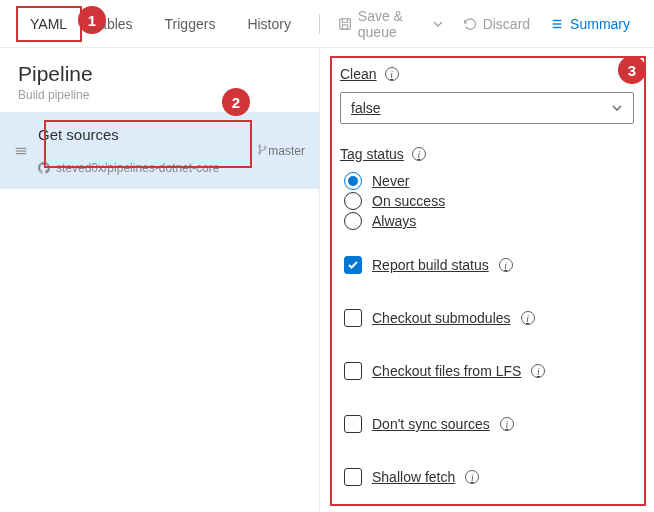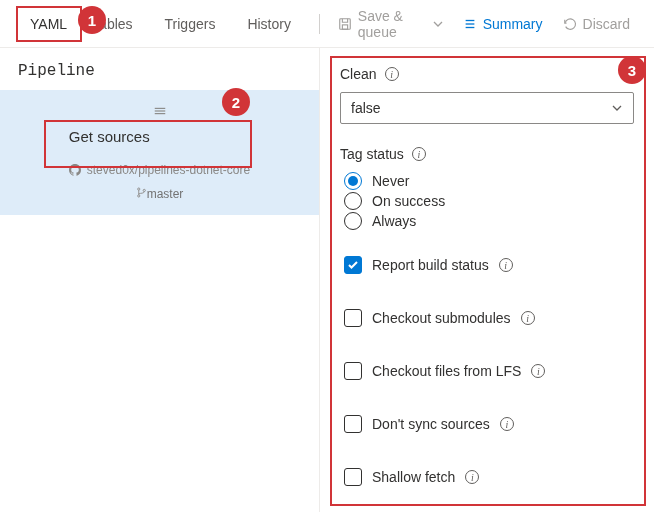--- a/index.html
+++ b/index.html
@@ -56,41 +56,41 @@
   .left {
     width: 320px;
     border-right: 1px solid #edebe9;
     display: flex;
     flex-direction: column;
   }
   .pipe-head {
     padding: 14px 18px 10px 18px;
     position: relative;
   }
-  .pipe-title { font-size: 16px; color: #323130; font-family: Liberation Mono, monospace; }
+  .pipe-title { font-size: 21px; color: #323130; }
   .pipe-sub { font-size: 12px; color: #a19f9d; margin-top: 2px; }
   .get-sources-row {
     display: flex;
     align-items: center;
     background: #deecf9;
     padding: 14px 14px;
     gap: 10px;
     cursor: pointer;
-    flex-direction: column;
   }
   .handle svg { color: #8a8886; }
   .gs-main { flex: 1; }
   .gs-title { font-size: 15px; color: #323130; }
   .gs-sub { display: flex; align-items: center; gap: 6px; font-size: 12px; color: #8a8886; margin-top: 18px; }
   .gs-branch { display: flex; align-items: flex-start; color: #737373; font-size: 12px; }
   .right {
     flex: 1;
     padding: 18px 20px 18px 20px;
     overflow-y: auto;
     position: relative;
+    text-decoration: underline;
   }
   .field-label {
     display: flex;
     align-items: center;
     gap: 8px;
     color: #323130;
     margin-bottom: 10px;
   }
   .info-icon {
     width: 14px; height: 14px;
@@ -192,45 +192,46 @@
           <rect x="5" y="9" width="6" height="5"></rect>
         </svg>
     </span>
     <span>Save &amp; queue</span>
     <span>
       <svg width="10" height="10" viewBox="0 0 10 10">
           <path d="M1 3l4 4 4-4" fill="none" stroke="#a19f9d" stroke-width="1.3"></path>
         </svg>
     </span>
   </div>
+  <div class="tool-btn">
+    <span>
+      <svg width="14" height="14" viewBox="0 0 16 16" fill="none" stroke="#a19f9d" stroke-width="1.3">
+          <path d="M4 7H2V3"></path>
+          <path d="M2.5 6.5A6 6 0 1 1 3 11"></path>
+        </svg>
+    </span>
+    <span>Discard</span>
+  </div>
   <div class="tool-btn blue">
     <span>
       <svg width="14" height="14" viewBox="0 0 16 16" fill="none" stroke="#0078d4" stroke-width="1.5">
           <line x1="3" y1="4" x2="13" y2="4"></line>
           <line x1="3" y1="8" x2="13" y2="8"></line>
           <line x1="3" y1="12" x2="13" y2="12"></line>
         </svg>
     </span>
     <span>Summary</span>
   </div>
-  <div class="tool-btn">
-    <span>
-      <svg width="14" height="14" viewBox="0 0 16 16" fill="none" stroke="#a19f9d" stroke-width="1.3">
-          <path d="M4 7H2V3"></path>
-          <path d="M2.5 6.5A6 6 0 1 1 3 11"></path>
-        </svg>
-    </span>
-    <span>Discard</span>
-  </div>
 </div>
 
 <div class="main">
   <div class="left">
     <div class="pipe-head">
       <div class="pipe-title">Pipeline</div>
+      <div class="pipe-sub">Build pipeline</div>
     </div>
     <div class="get-sources-row">
       <span class="handle">
         <svg width="14" height="14" viewBox="0 0 16 16" fill="none" stroke="#8a8886" stroke-width="1.3">
             <line x1="2" y1="5" x2="14" y2="5"></line>
             <line x1="2" y1="8" x2="14" y2="8"></line>
             <line x1="2" y1="11" x2="14" y2="11"></line>
           </svg>
       </span>
       <div class="gs-main">

